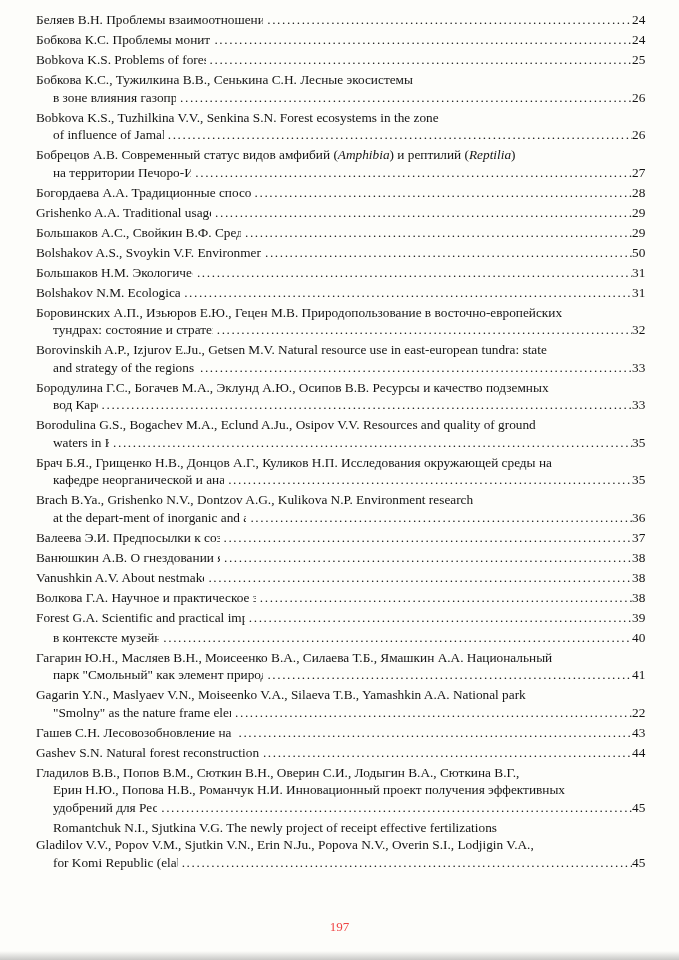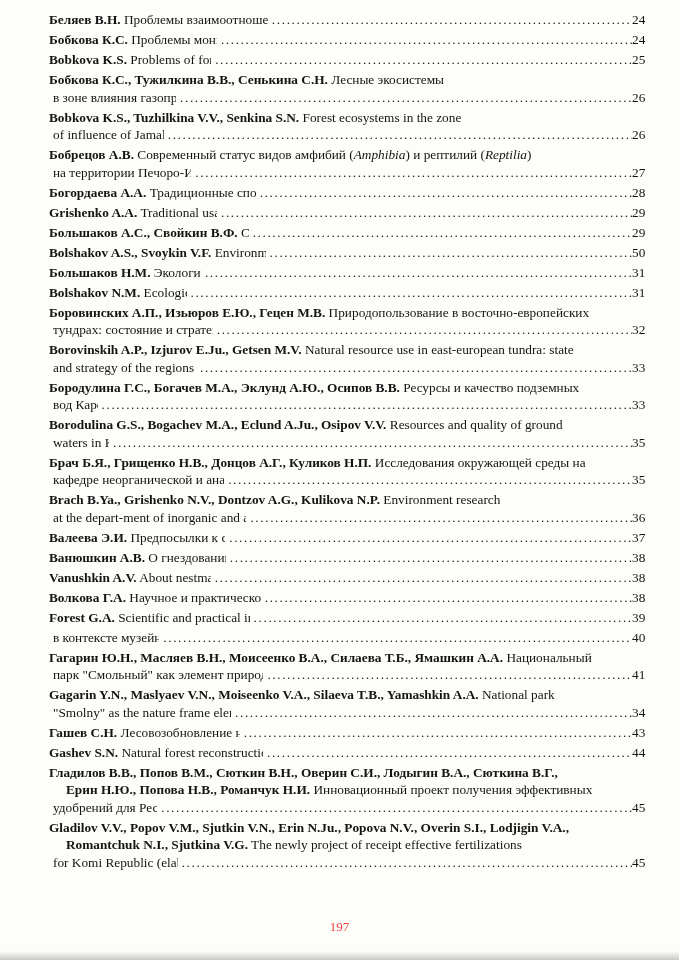--- a/index.html
+++ b/index.html
@@ -42,21 +42,21 @@
     color: #1c1c1c;
   }
   .dots::after {
     content: "..........................................................................................................................................................................";
   }
   .pagenum {
     flex: 0 0 auto;
     white-space: nowrap;
     min-width: 18px;
   }
-  b { font-weight: bold; margin-left: 13px; }
+  b { font-weight: normal; }
   i { font-style: italic; }
   .footer {
     position: absolute;
     left: 0; right: 0; top: 919px;
     text-align: center;
     font-size: 13px;
     color: #ef4444;
     font-family: Liberation Serif, serif;
   }
   .scan-shadow-bottom {
@@ -276,21 +276,21 @@
           <span class="pagenum">41</span>
         </div>
       </div>
       <div class="entry">
         <div class="line">
           <span class="text"><b>Gagarin Y.N., Maslyaev V.N., Moiseenko V.A., Silaeva T.B., Yamashkin A.A.</b> National park</span>
         </div>
         <div class="line cont">
           <span class="text">"Smolny" as the nature frame element of Mordovian Republic territory</span>
           <span class="dots"></span>
-          <span class="pagenum">34</span>
+          <span class="pagenum">22</span>
         </div>
       </div>
       <div class="entry">
         <div class="line">
           <span class="text"><b>Гашев С.Н.</b> Лесовозобновление на гарях в средней тайге Западной Сибири</span>
           <span class="dots"></span>
           <span class="pagenum">43</span>
         </div>
       </div>
       <div class="entry">
@@ -307,25 +307,25 @@
         <div class="line cont">
           <span class="text"><b>Ерин Н.Ю., Попова Н.В., Романчук Н.И.</b> Инновационный проект получения эффективных</span>
         </div>
         <div class="line cont">
           <span class="text">удобрений для Республики Коми</span>
           <span class="dots"></span>
           <span class="pagenum">45</span>
         </div>
       </div>
       <div class="entry">
+        <div class="line cont">
+          <span class="text"><b>Romantchuk N.I., Sjutkina V.G.</b> The newly project of receipt effective fertilizations</span>
+        </div>
         <div class="line">
           <span class="text"><b>Gladilov V.V., Popov V.M., Sjutkin V.N., Erin N.Ju., Popova N.V., Overin S.I., Lodjigin V.A.,</b></span>
-        </div>
-        <div class="line cont">
-          <span class="text"><b>Romantchuk N.I., Sjutkina V.G.</b> The newly project of receipt effective fertilizations</span>
         </div>
         <div class="line cont">
           <span class="text">for Komi Republic (elaboration's problems)</span>
           <span class="dots"></span>
           <span class="pagenum">45</span>
         </div>
       </div>
     </div>
   <div class="footer">197</div>
   <div class="scan-shadow-bottom"></div>

